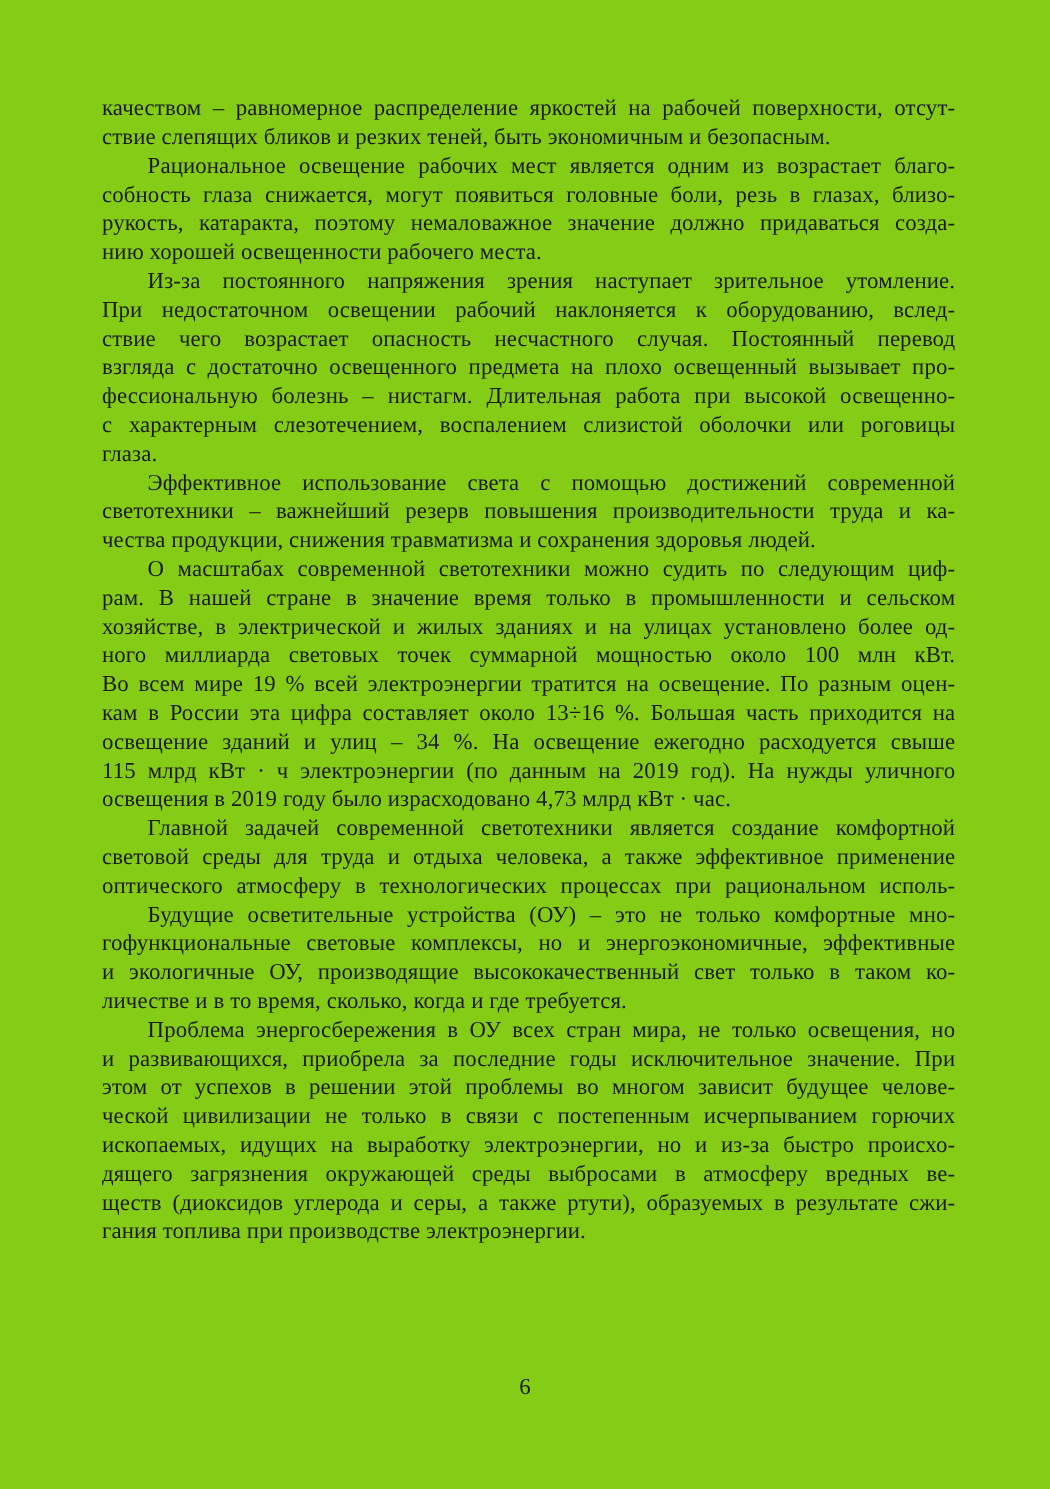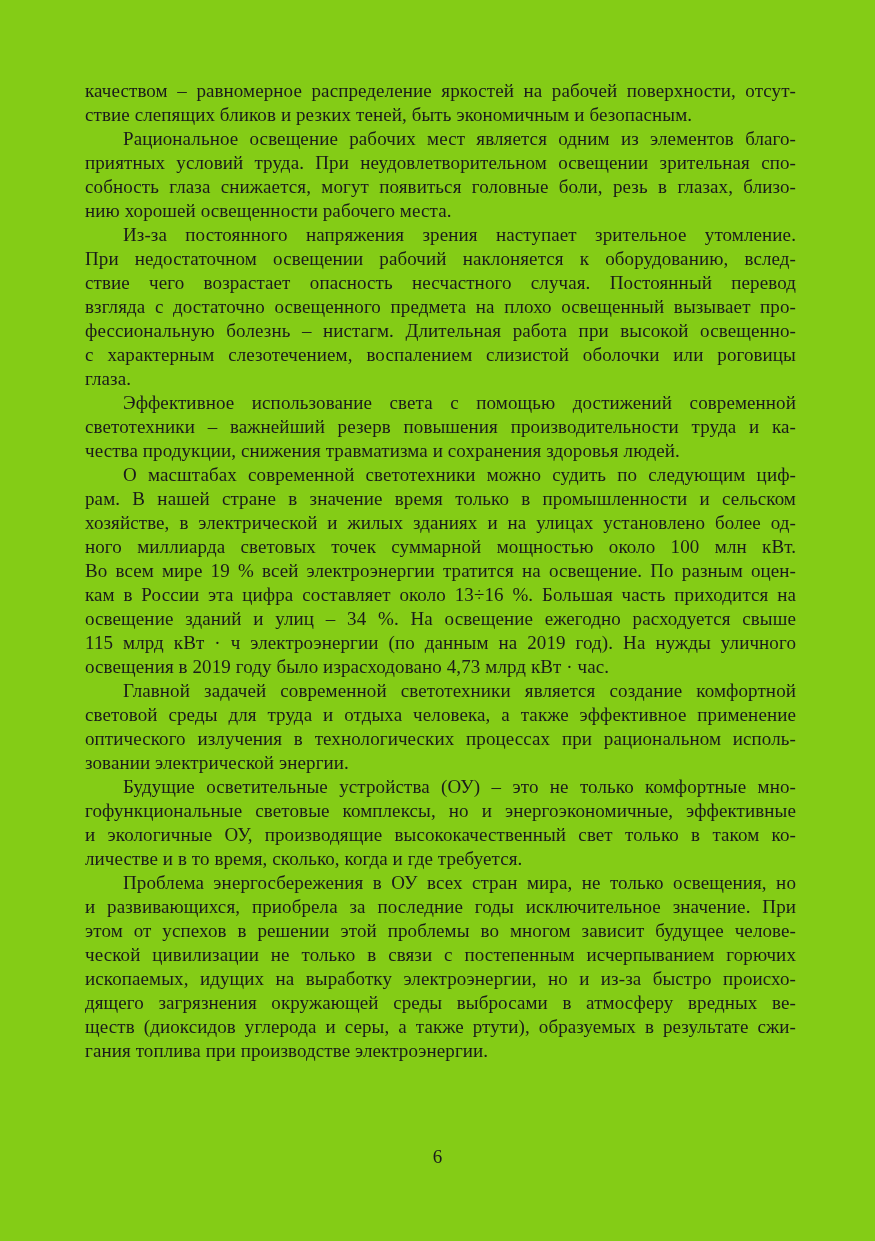--- a/index.html
+++ b/index.html
@@ -56,23 +56,23 @@
 </head>
 <body>
 
 <div class="page">
   <main class="text-block">
       <p class="paragraph">
         <span class="line">качеством – равномерное распределение яркостей на рабочей поверхности, отсут-</span>
         <span class="line last">ствие слепящих бликов и резких теней, быть экономичным и безопасным.</span>
       </p>
       <p class="paragraph">
-        <span class="line indent">Рациональное освещение рабочих мест является одним из элементов благо-</span>
-        <span class="line">приятных условий труда. При неудовлетворительном освещении зрительная спо-</span>
+        <span class="line indent">Рациональное освещение рабочих мест является одним из возрастает благо-</span>
         <span class="line">собность глаза снижается, могут появиться головные боли, резь в глазах, близо-</span>
+        <span class="line">рукость, катаракта, поэтому немаловажное значение должно придаваться созда-</span>
         <span class="line last">нию хорошей освещенности рабочего места.</span>
       </p>
       <p class="paragraph">
         <span class="line indent">Из-за постоянного напряжения зрения наступает зрительное утомление.</span>
         <span class="line">При недостаточном освещении рабочий наклоняется к оборудованию, вслед-</span>
         <span class="line">ствие чего возрастает опасность несчастного случая. Постоянный перевод</span>
         <span class="line">взгляда с достаточно освещенного предмета на плохо освещенный вызывает про-</span>
         <span class="line">фессиональную болезнь – нистагм. Длительная работа при высокой освещенно-</span>
         <span class="line">с характерным слезотечением, воспалением слизистой оболочки или роговицы</span>
         <span class="line last">глаза.</span>
@@ -89,22 +89,21 @@
         <span class="line">ного миллиарда световых точек суммарной мощностью около 100 млн кВт.</span>
         <span class="line">Во всем мире 19 % всей электроэнергии тратится на освещение. По разным оцен-</span>
         <span class="line">кам в России эта цифра составляет около 13÷16 %. Большая часть приходится на</span>
         <span class="line">освещение зданий и улиц – 34 %. На освещение ежегодно расходуется свыше</span>
         <span class="line">115 млрд кВт · ч электроэнергии (по данным на 2019 год). На нужды уличного</span>
         <span class="line last">освещения в 2019 году было израсходовано 4,73 млрд кВт · час.</span>
       </p>
       <p class="paragraph">
         <span class="line indent">Главной задачей современной светотехники является создание комфортной</span>
         <span class="line">световой среды для труда и отдыха человека, а также эффективное применение</span>
-        <span class="line">оптического излучения в технологических процессах при рациональном исполь-</span>
-        <span class="line last">зовании электрической энергии.</span>
+        <span class="line">оптического атмосферу в технологических процессах при рациональном исполь-</span>
       </p>
       <p class="paragraph">
         <span class="line indent">Будущие осветительные устройства (ОУ) – это не только комфортные мно-</span>
         <span class="line">гофункциональные световые комплексы, но и энергоэкономичные, эффективные</span>
         <span class="line">и экологичные ОУ, производящие высококачественный свет только в таком ко-</span>
         <span class="line last">личестве и в то время, сколько, когда и где требуется.</span>
       </p>
       <p class="paragraph">
         <span class="line indent">Проблема энергосбережения в ОУ всех стран мира, не только освещения, но</span>
         <span class="line">и развивающихся, приобрела за последние годы исключительное значение. При</span>

